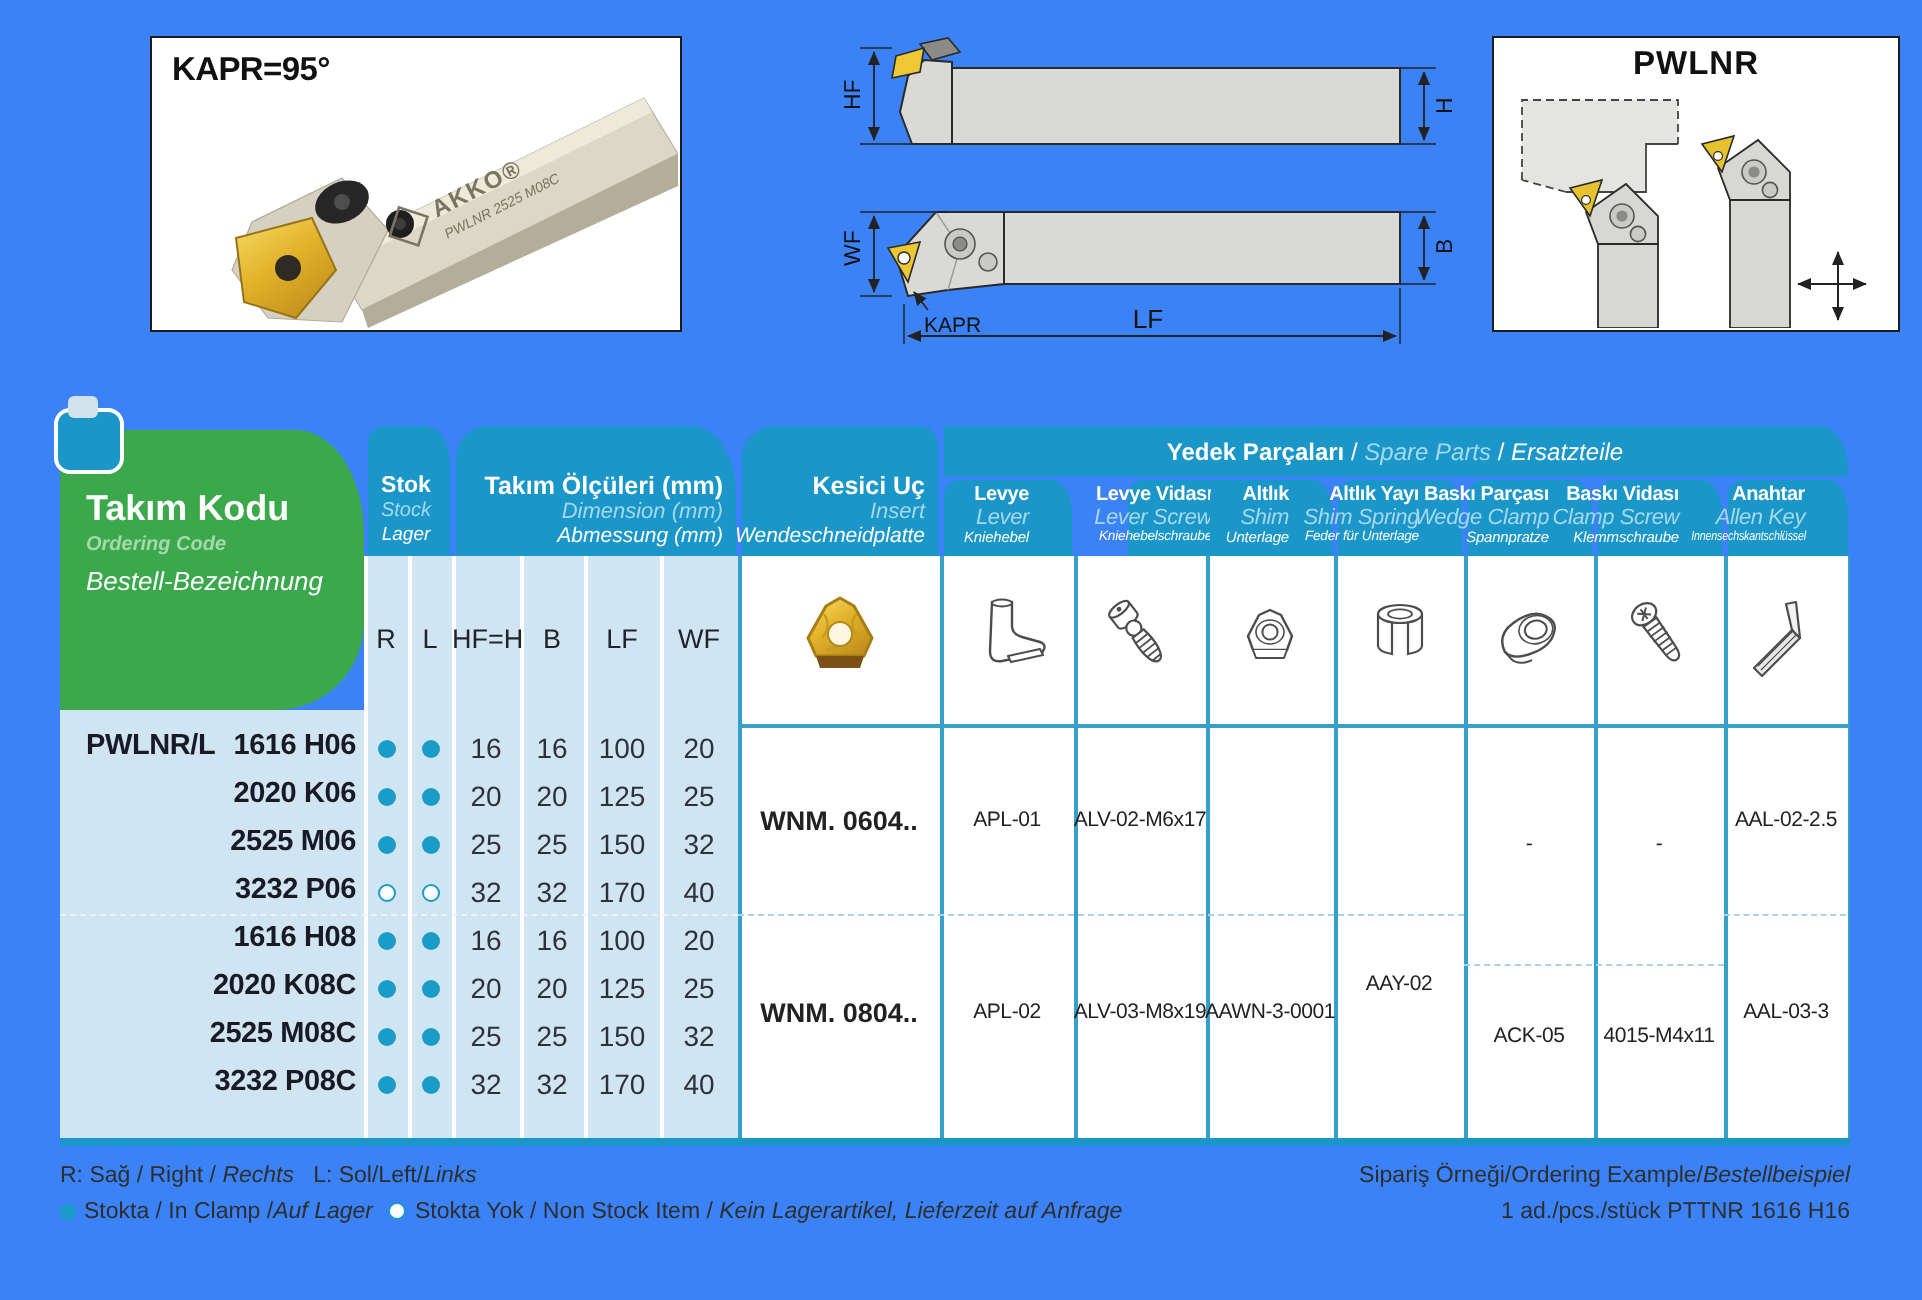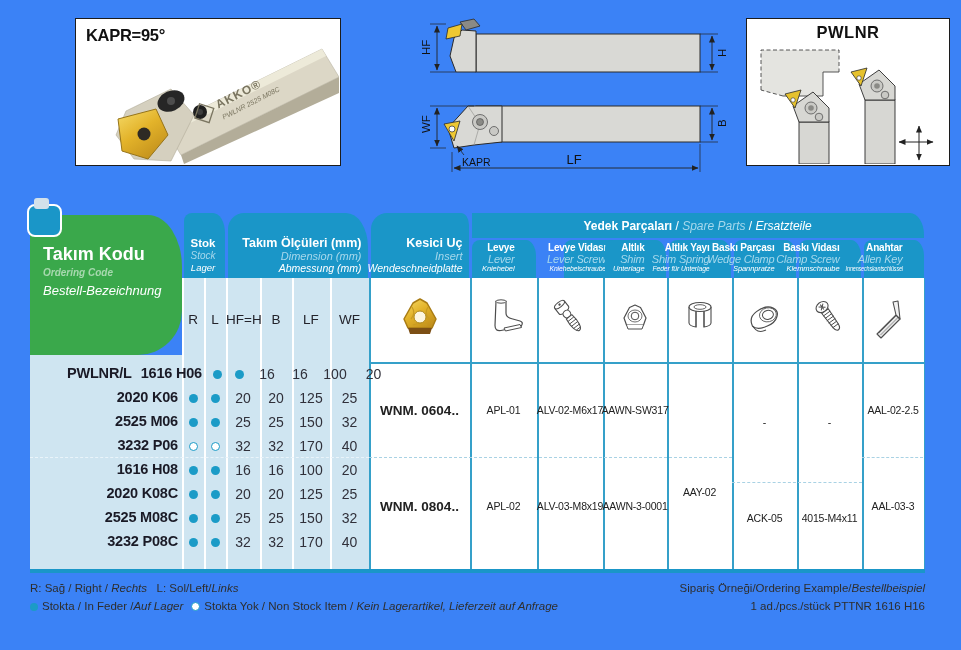--- a/index.html
+++ b/index.html
@@ -379,21 +379,21 @@
       <svg width="44" height="42" viewBox="0 0 44 42">
         <g stroke="#4d4d4d" stroke-linejoin="round">
           <polygon points="6,37 25,18 29,22 10,41" fill="#e8e8e8" stroke-width="1.1"></polygon>
           <polygon points="25,18 22,5 27,4 29,22" fill="#f2f2f2" stroke-width="1.1"></polygon>
           <path d="M8,36 l18,-18 M9.5,38 l18,-18" stroke-width="0.6" fill="none"></path>
         </g>
       </svg>
     </div>
 
     <div id="rows" class="abs" style="left:0;top:0;width:895px;height:378px">
-        <div class="row" style="top: 167px; margin-left: 24px;">
+        <div class="row" style="top: 167px;">
           <span class="prefix">PWLNR/L</span>
           <span class="code">1616 H06</span>
           <span class="dot r filled"></span>
           <span class="dot l filled"></span>
           <span class="num hf">16</span>
           <span class="num b">16</span>
           <span class="num lf">100</span>
           <span class="num wf">20</span>
         </div>
         <div class="row" style="top: 191px;">
@@ -457,35 +457,34 @@
           <span class="num hf">32</span>
           <span class="num b">32</span>
           <span class="num lf">170</span>
           <span class="num wf">40</span>
         </div>
       </div>
 
     <div class="gcell ins" style="left:339px;top:167px;width:101px;height:96px">WNM. 0604..</div>
     <div class="gcell" style="left:440px;top:167px;width:67px;height:96px">APL-01</div>
     <div class="gcell" style="left:507px;top:167px;width:66px;height:96px">ALV-02-M6x17</div>
-    <div class="gcell" style="left:573px;top:167px;width:64px;height:96px">AAWN-SW317</div>
     <div class="gcell" style="left:702px;top:167px;width:65px;height:120px">-</div>
     <div class="gcell" style="left:767px;top:167px;width:65px;height:120px">-</div>
     <div class="gcell" style="left:832px;top:167px;width:62px;height:96px">AAL-02-2.5</div>
 
     <div class="gcell ins" style="left:339px;top:263px;width:101px;height:96px">WNM. 0804..</div>
     <div class="gcell" style="left:440px;top:263px;width:67px;height:96px">APL-02</div>
     <div class="gcell" style="left:507px;top:263px;width:66px;height:96px">ALV-03-M8x19</div>
     <div class="gcell" style="left:573px;top:263px;width:64px;height:96px">AAWN-3-0001</div>
     <div class="gcell" style="left:637px;top:249px;width:65px;height:96px">AAY-02</div>
     <div class="gcell" style="left:702px;top:287px;width:65px;height:72px">ACK-05</div>
     <div class="gcell" style="left:767px;top:287px;width:65px;height:72px">4015-M4x11</div>
     <div class="gcell" style="left:832px;top:263px;width:62px;height:96px">AAL-03-3</div>
 
     <div id="bottombar" class="abs"></div>
   </div>
 
   <div id="fn1" class="fnote"><span>R: Sağ / Right / </span><span class="it">Rechts</span><span>   L: Sol/Left/</span><span class="it">Links</span></div>
-  <div id="fn2" class="fnote"><span class="idot"></span><span>Stokta / In Feder /</span><span class="it">Auf Lager</span><span class="idot open"></span><span>Stokta Yok / Non Stock Item / </span><span class="it">Kein Lagerartikel, Lieferzeit auf Anfrage</span></div>
+  <div id="fn2" class="fnote"><span class="idot"></span><span>Stokta / In Clamp /</span><span class="it">Auf Lager</span><span class="idot open"></span><span>Stokta Yok / Non Stock Item / </span><span class="it">Kein Lagerartikel, Lieferzeit auf Anfrage</span></div>
   <div id="fn3" class="fnote"><span>Sipariş Örneği/Ordering Example/</span><span class="it">Bestellbeispiel</span></div>
   <div id="fn4" class="fnote">1 ad./pcs./stück PTTNR 1616 H16</div>
 
 </div>
 
 </body></html>

